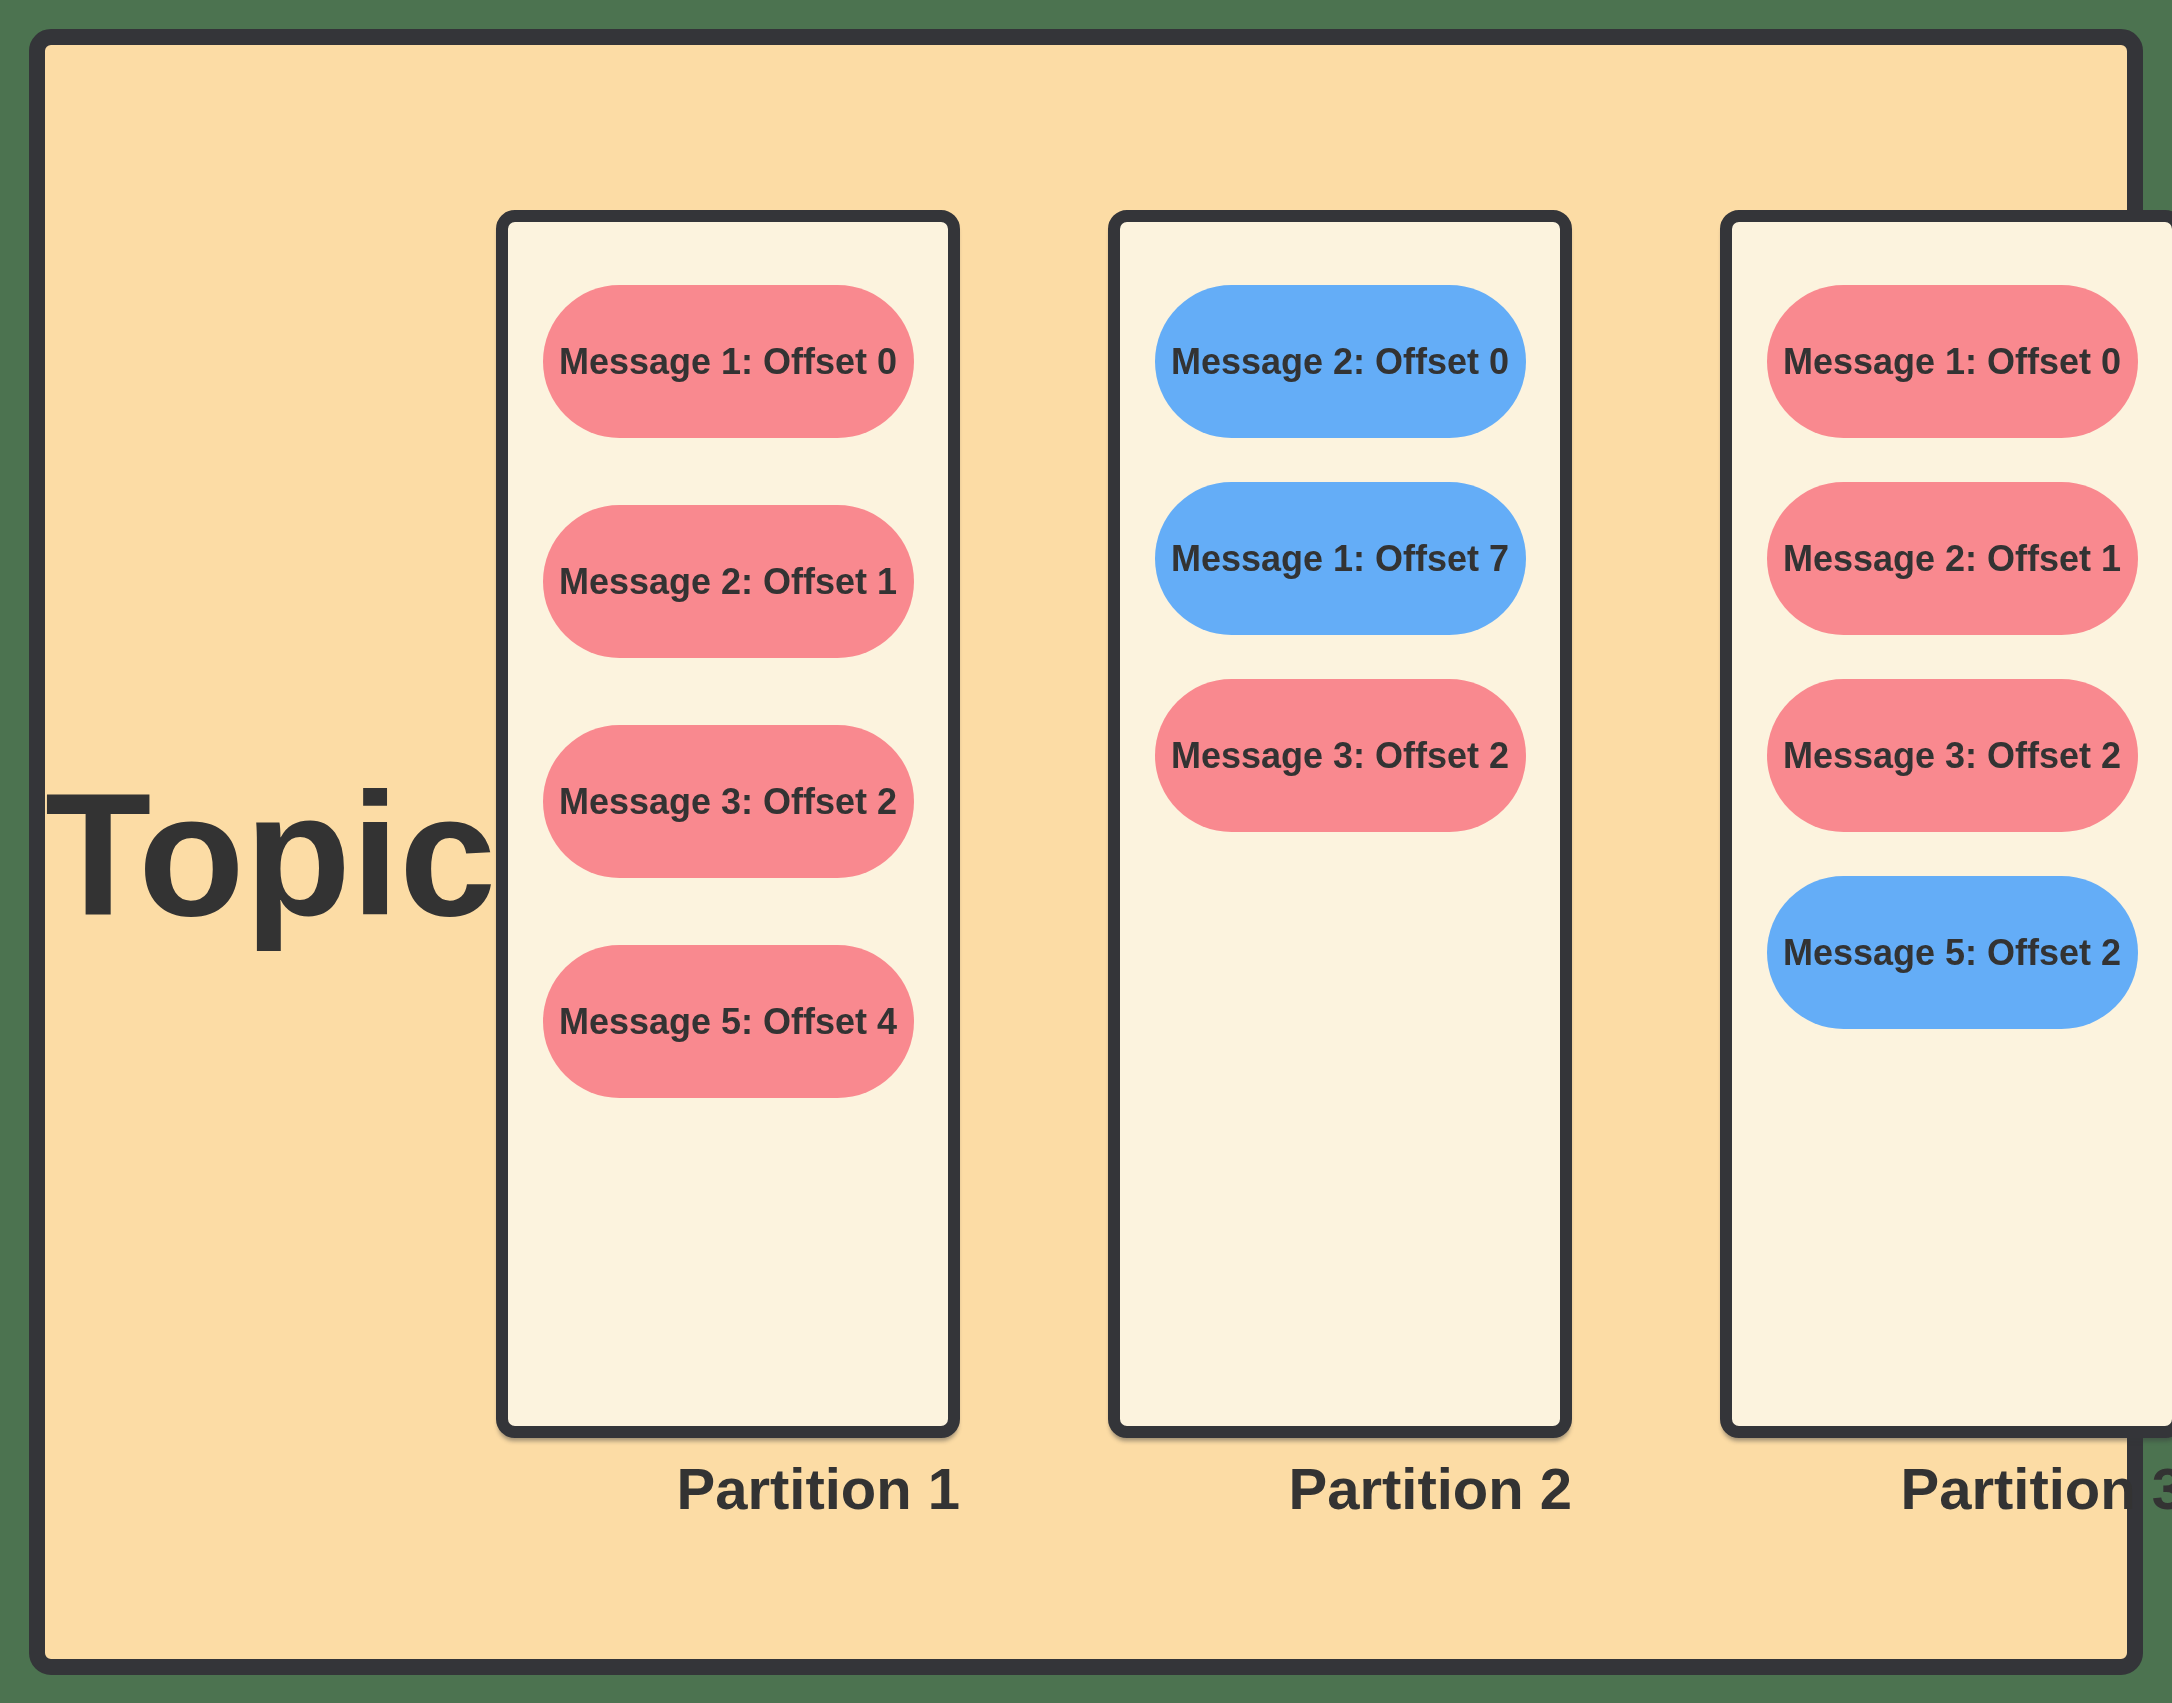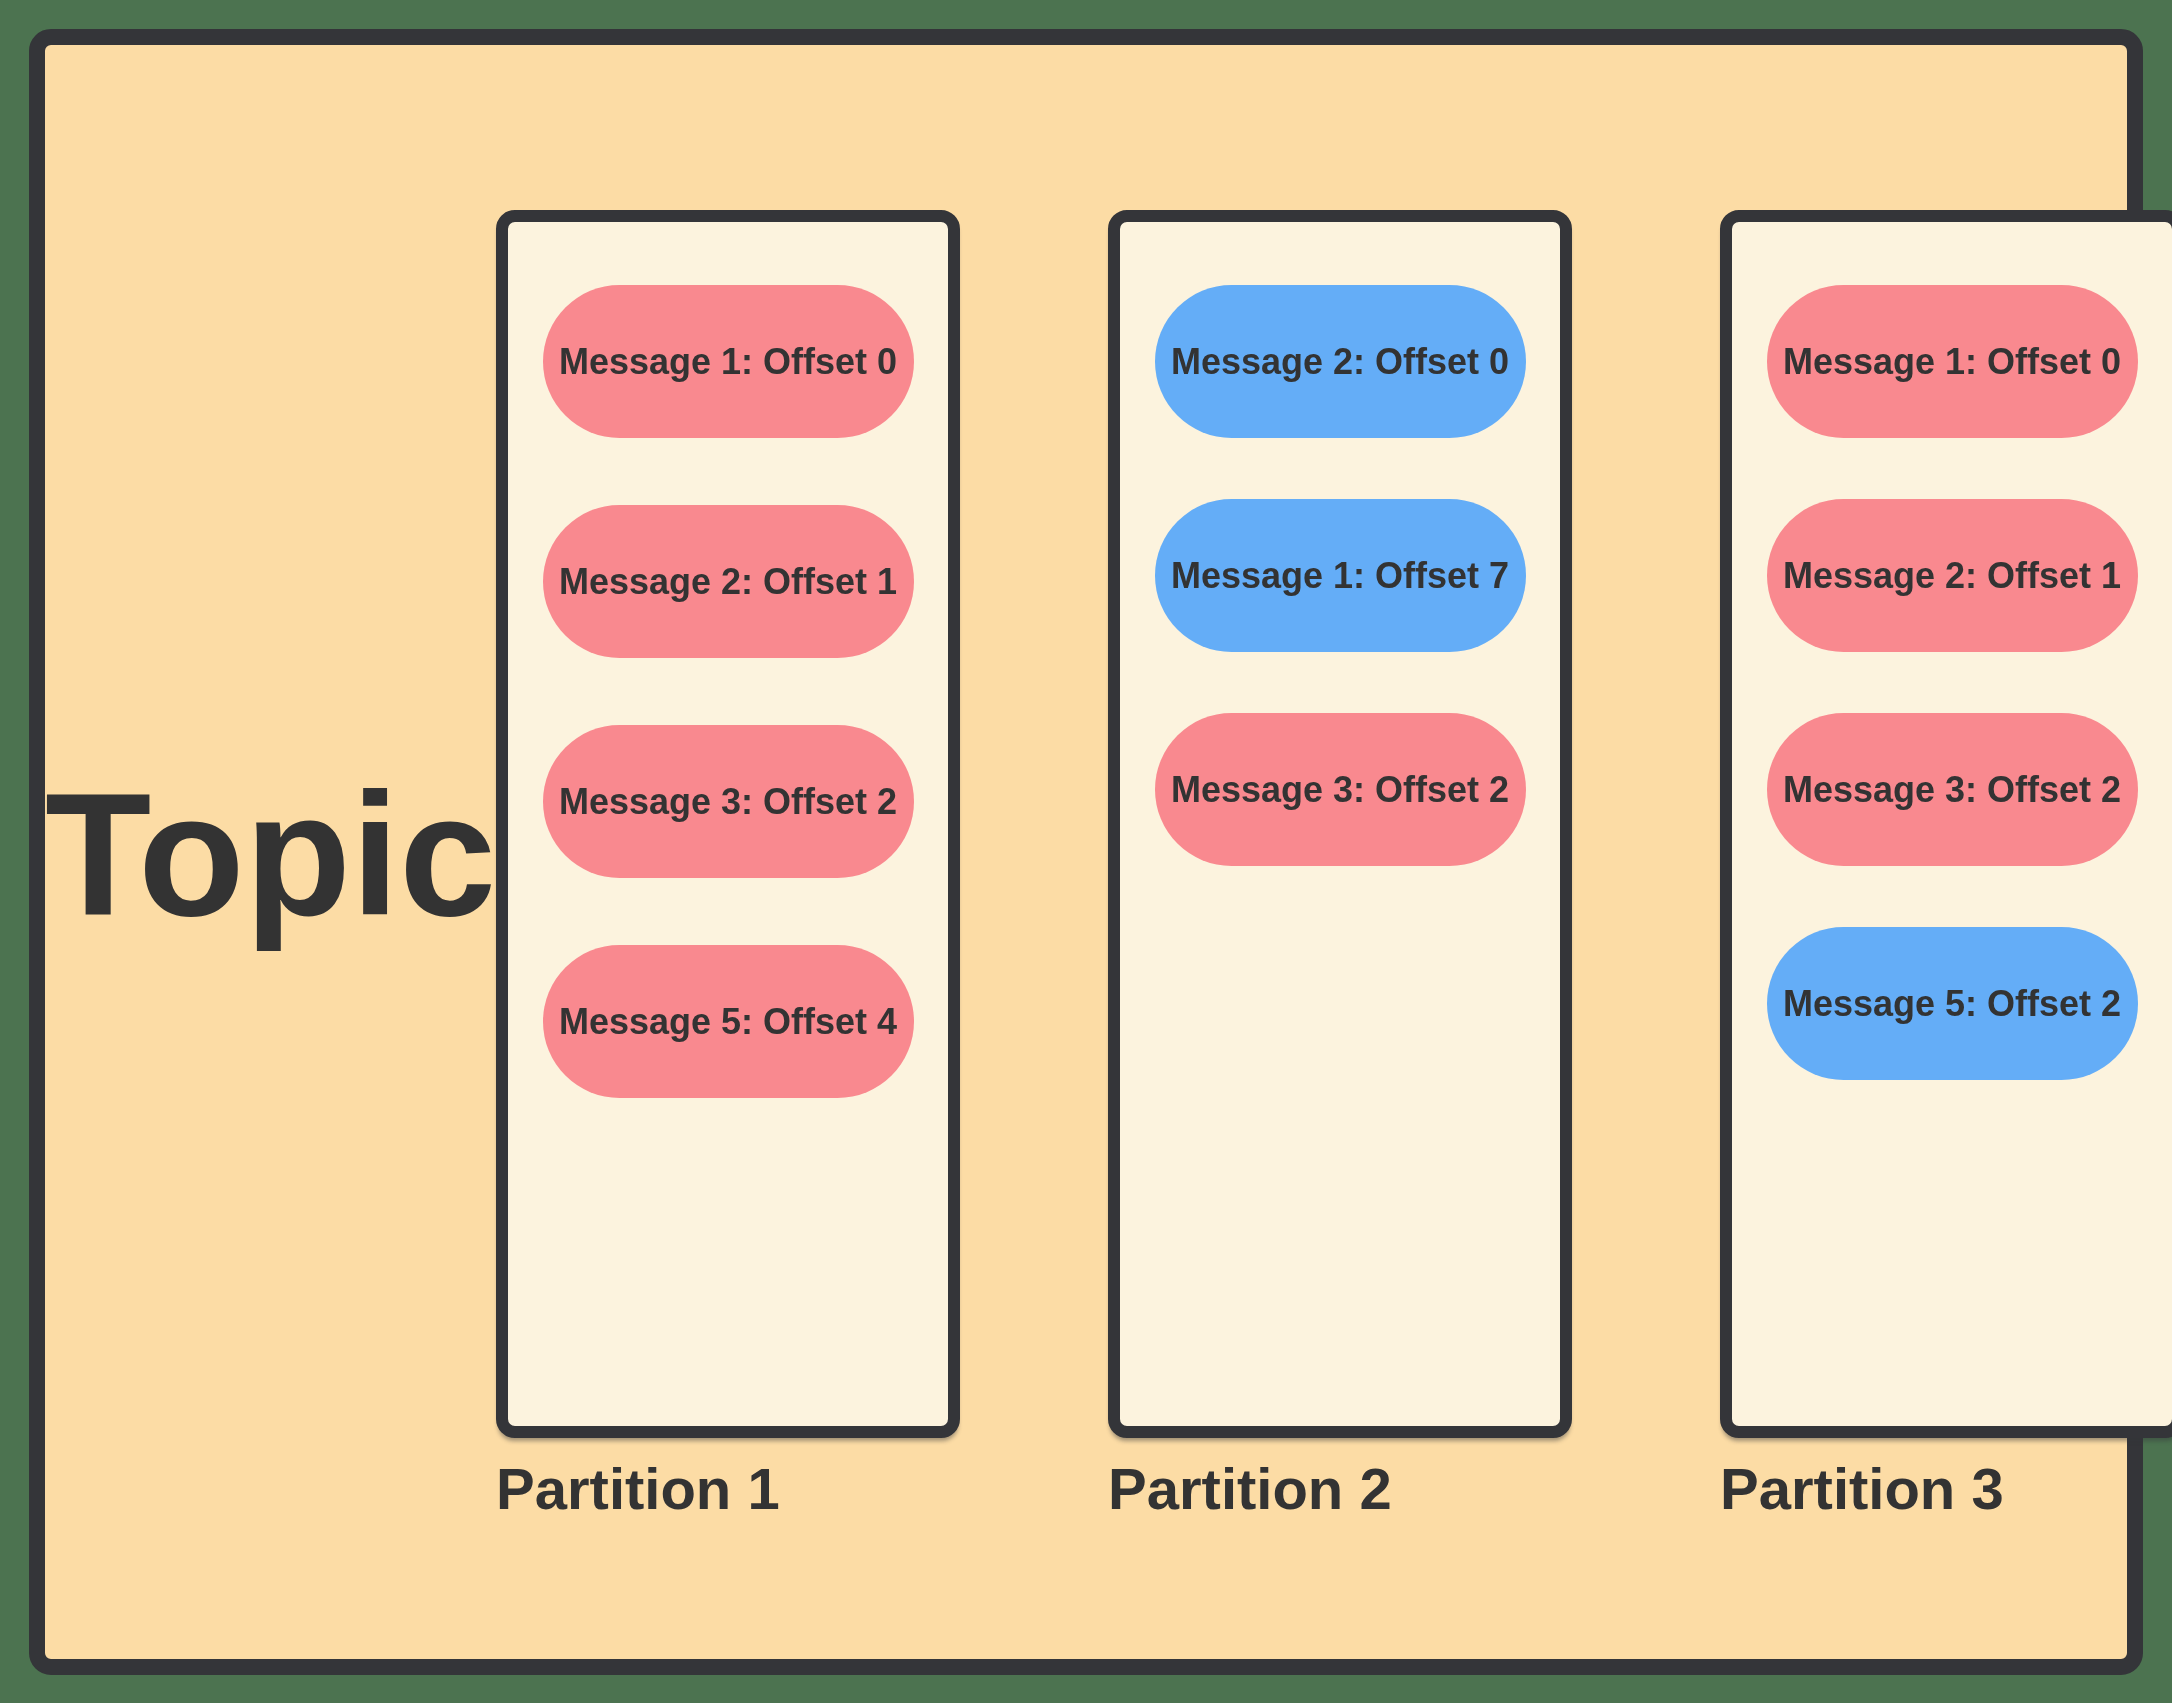--- a/index.html
+++ b/index.html
@@ -44,37 +44,37 @@
     letter-spacing: 0px;
   }
   .partitions-row {
     display: flex;
     gap: 148px;
     margin-top: 27.5px;
   }
   .partition {
     display: flex;
     flex-direction: column;
-    align-items: flex-start;
+    align-items: flex-end;
   }
   .partition-box {
     width: 464px;
     height: 1228px;
     background: var(--partition-fill);
     border: 12.3px solid var(--outline);
     border-radius: 19px;
     box-shadow: 0 5.8px 4.3px -2.9px rgba(52,53,57,0.45);
     display: flex;
     flex-direction: column;
     align-items: center;
     padding-top: 63px;
     gap: 67px;
   }
   
-  .partition:nth-child(n+2) .partition-box { gap: 61px; }
+  .partition:nth-child(n+2) .partition-box { gap: 44px; }
   .message-pill {
     width: 371px;
     height: 153px;
     border-radius: 724px;
     flex: 0 0 auto;
     display: flex;
     align-items: center;
     justify-content: center;
     font-size: 36px;
     font-weight: 700;

